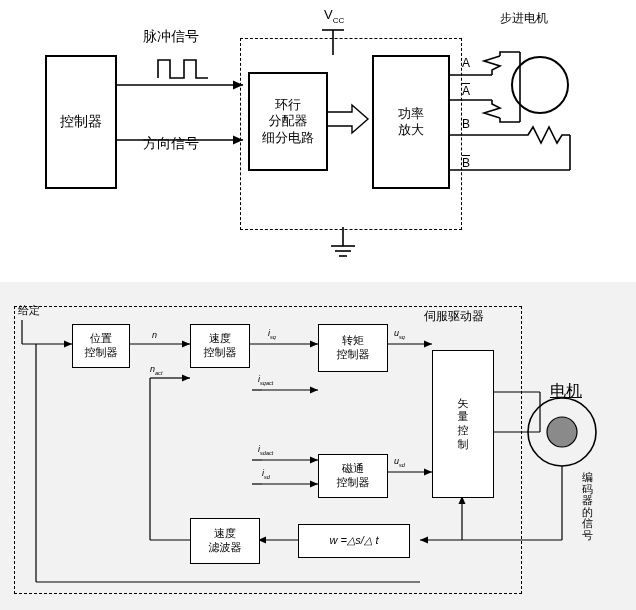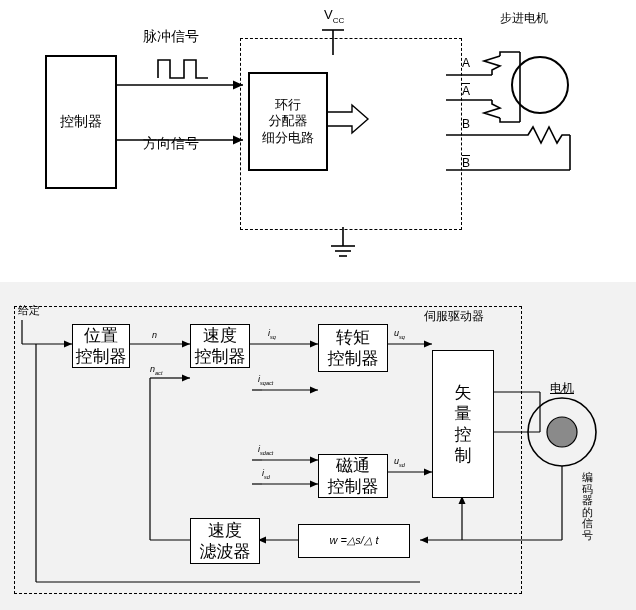--- a/index.html
+++ b/index.html
@@ -13,21 +13,21 @@
   .svg-layer{position:absolute;left:0;top:0;width:100%;height:100%;}
 
   .lbl{position:absolute;font-family:"Liberation Sans",sans-serif;color:#000;
        white-space:nowrap;line-height:1.15;text-align:right;}
   .lbl.c{text-align:center;}
 
   .box{position:absolute;border:2px solid #000;background:#fff;
        display:flex;align-items:center;justify-content:center;text-align:center;
        font-size:13px;line-height:1.25;color:#000;}
   .box.thin{border-width:1px;}
-  .box.sm{font-size:17px;}
+  .box.sm{font-size:11px;}
 
   .dashbox{position:absolute;border:1px dashed #000;background:transparent;}
 
   .ital{font-style:italic;}
   .tiny{font-size:9px;}
   sub{font-size:.62em;}
 </style>
 </head>
 <body>
 
@@ -83,20 +83,26 @@
     </div>
 
     <div class="box" style="left:248px;top:72px;width:76px;height:95px;">
       <div>
         <div>环行</div>
         <div>分配器</div>
         <div>细分电路</div>
       </div>
     </div>
 
+    <div class="box" style="left:372px;top:55px;width:74px;height:130px;">
+      <div>
+        <div>功率</div>
+        <div>放大</div>
+      </div>
+    </div>
 
     <div class="lbl" style="left:143px;top:28px;font-size:14px;">脉冲信号</div>
     <div class="lbl" style="left:143px;top:118px;font-size:14px;margin-top:17px;">方向信号</div>
 
 
     <div class="lbl" style="left:500px;top:12px;font-size:12px;">步进电机</div>
 
     <div class="lbl" style="left:324px;top:8px;font-size:13px;">
       <span>V</span><sub>CC</sub>
     </div>
@@ -220,21 +226,21 @@
     </div>
 
     <div class="box thin" style="left:298px;top:242px;width:110px;height:32px;font-size:11px;">
       <span class="ital">w =△s/△ t</span>
     </div>
 
     <div class="lbl" style="left:18px;top:22px;font-size:11px;">给定</div>
 
     <div class="lbl" style="left:424px;top:28px;font-size:12px;">伺服驱动器</div>
 
-    <div class="lbl" style="left:550px;top:100px;font-size:12px;text-decoration:underline;">电机</div>
+    <div class="lbl" style="left:550px;top:100px;font-size:16px;text-decoration:underline;">电机</div>
 
     <div class="lbl c" style="left:582px;top:190px;font-size:11px;line-height:1.05;">
       <div>编</div>
       <div>码</div>
       <div>器</div>
       <div>的</div>
       <div>信</div>
       <div>号</div>
     </div>
 

